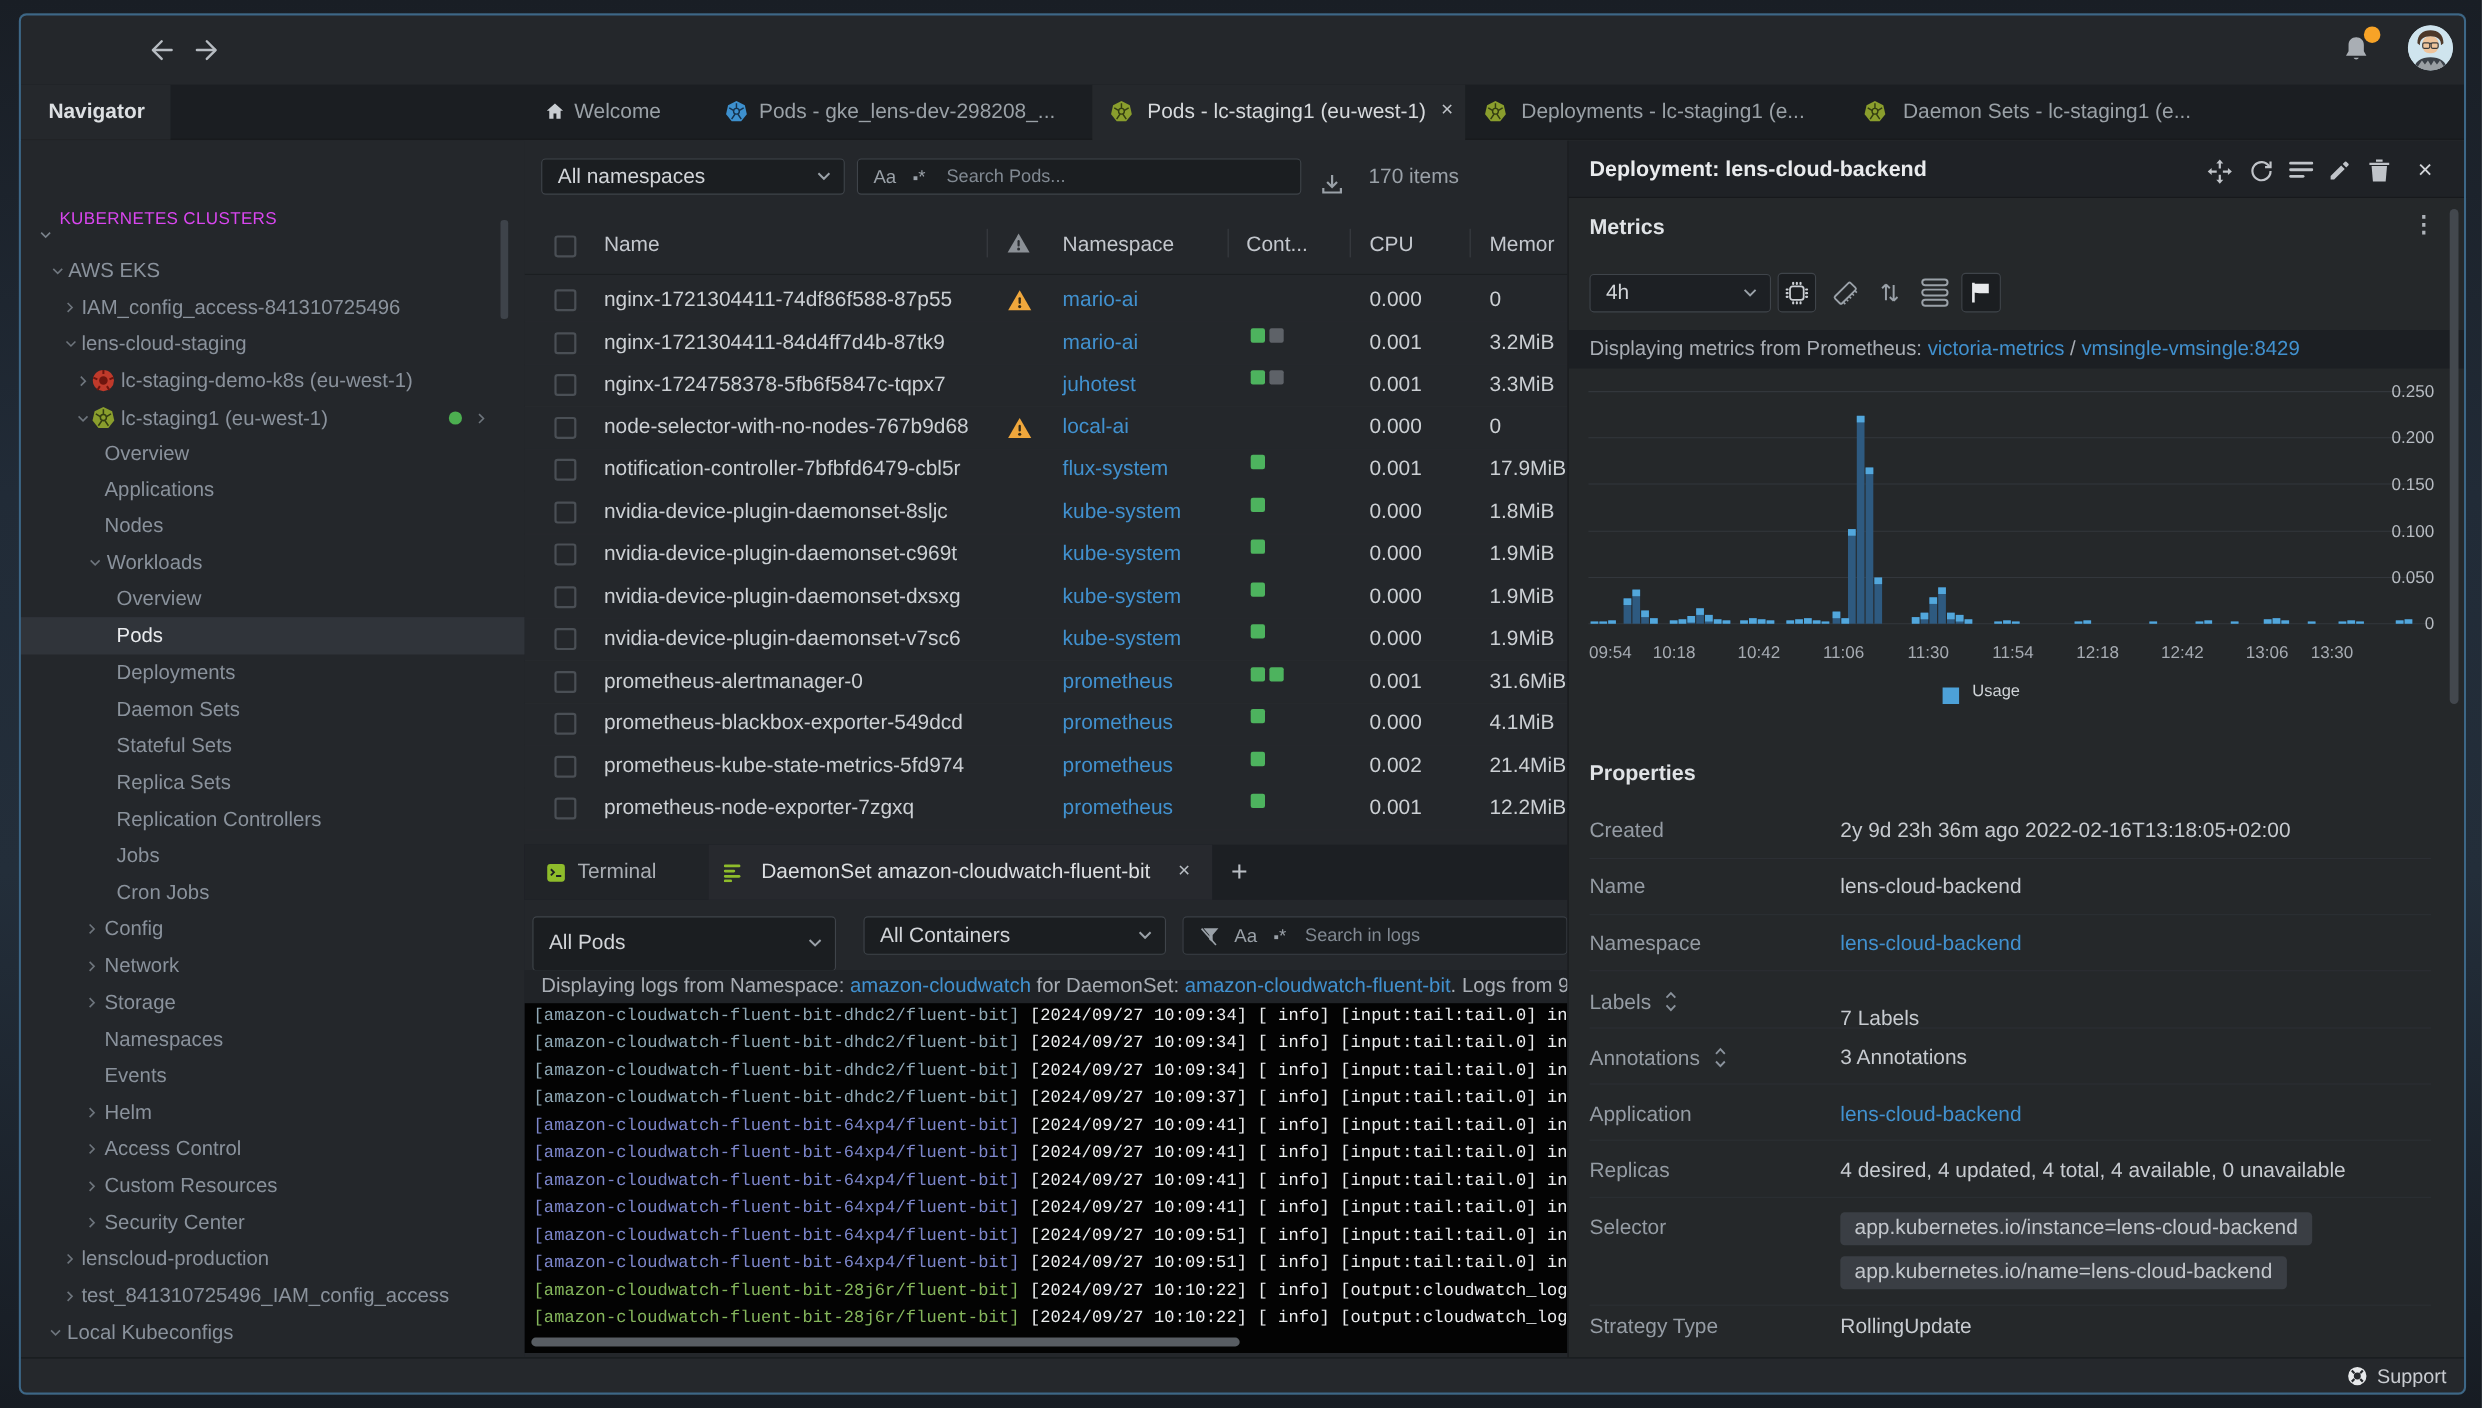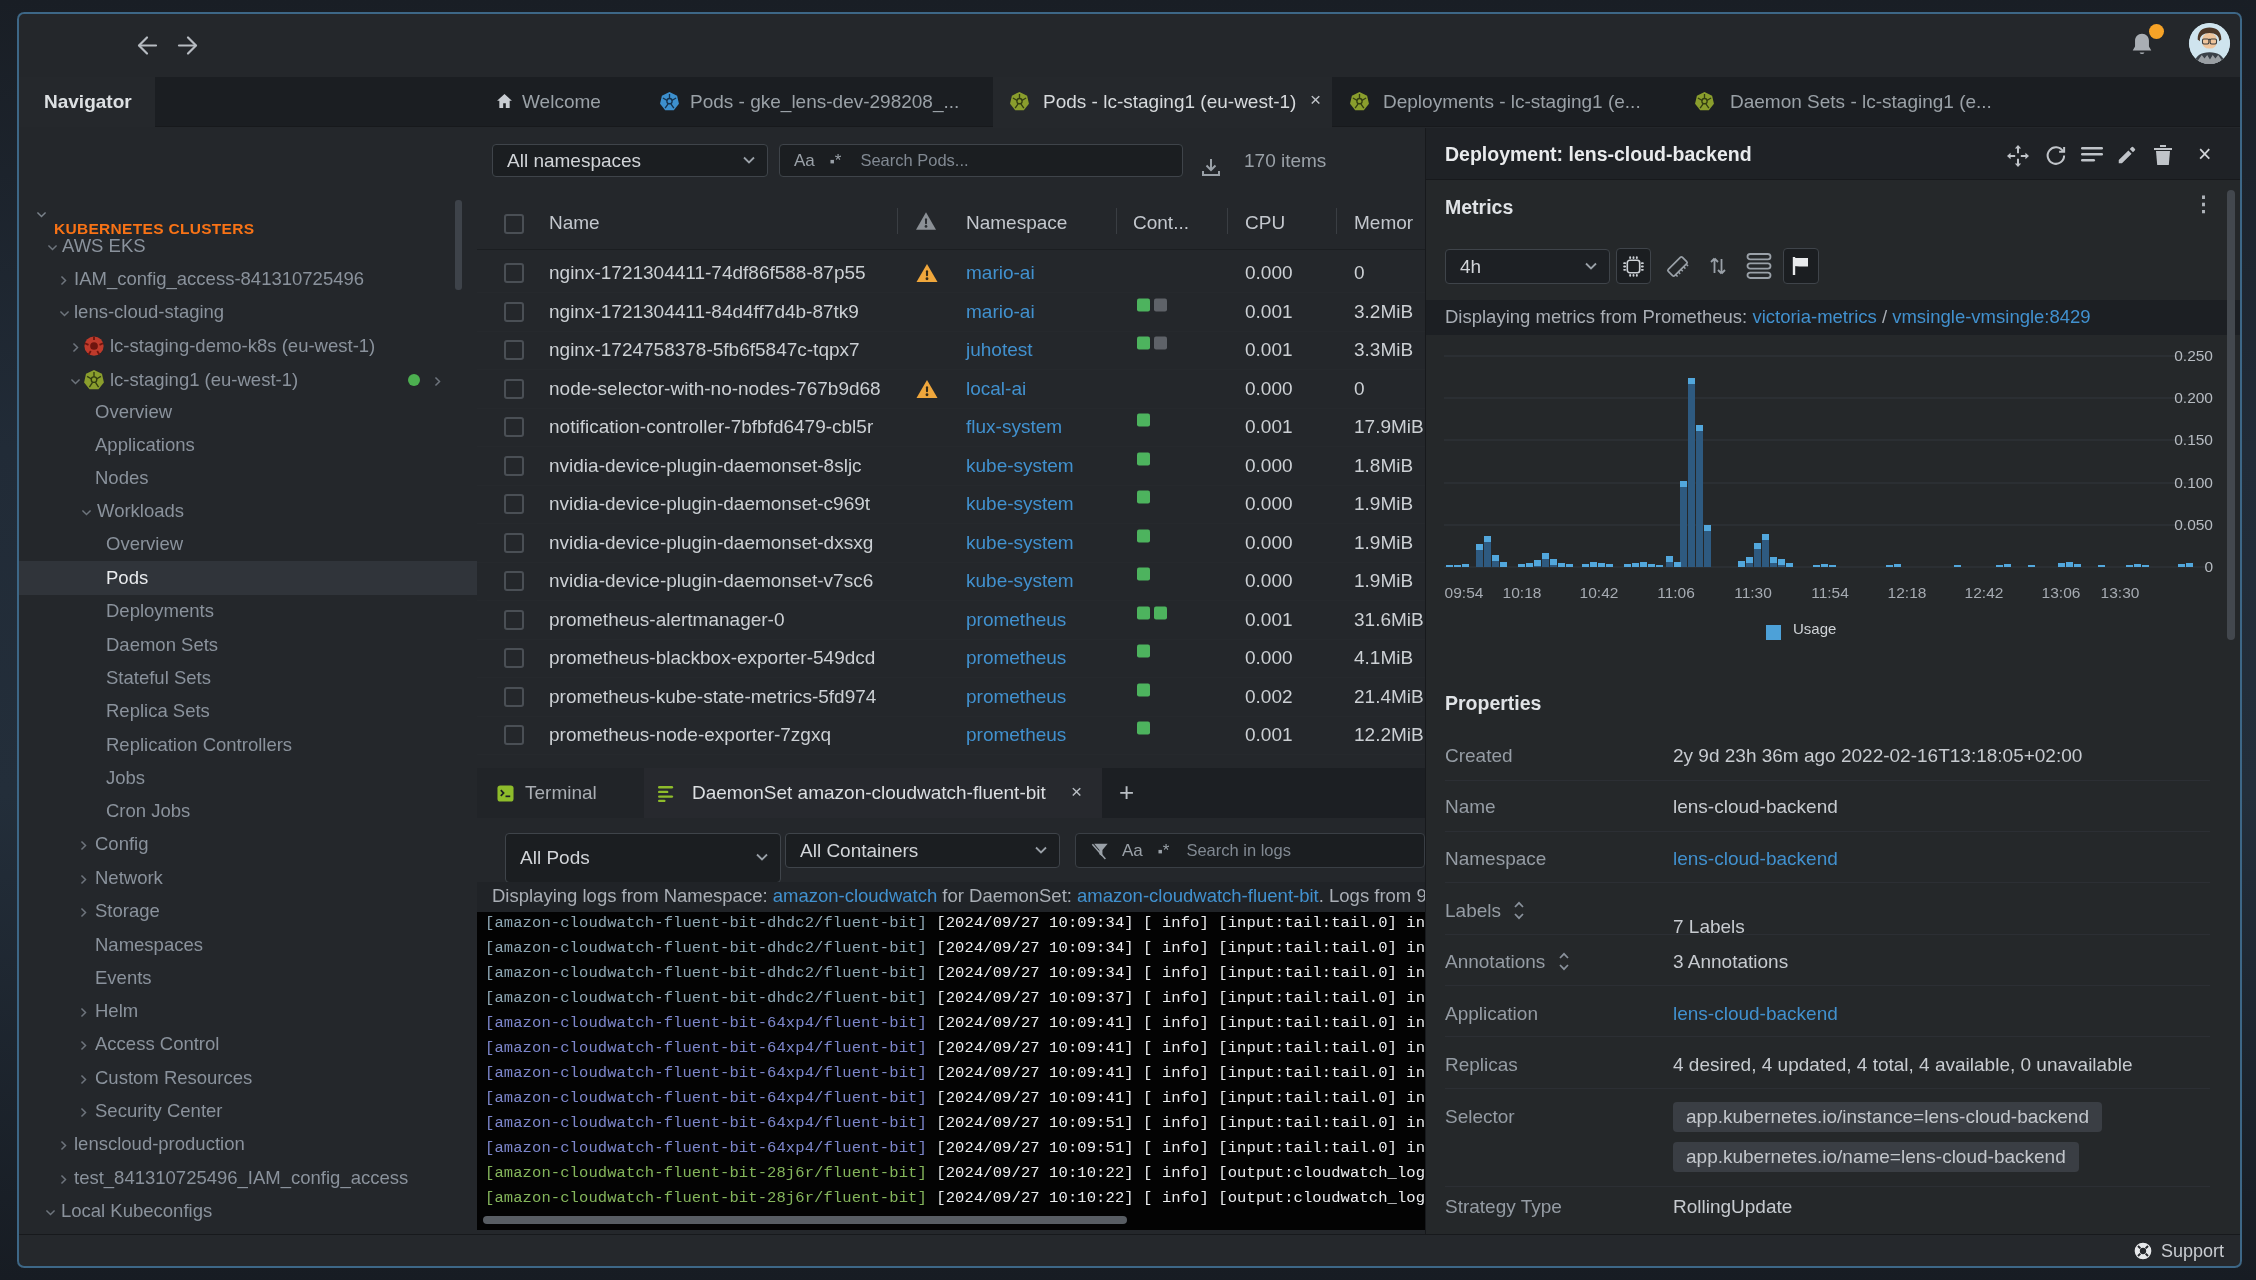--- a/index.html
+++ b/index.html
@@ -34,21 +34,21 @@
   <div class="abs" style="left:0;top:65px;width:2225px;height:50px;background:#1b1e22;border-bottom:1px solid #17191c"></div>
   <div class="abs" style="left:0;top:65px;width:138px;height:50px;background:#25282c"></div>
   <div class="abs" style="left:27px;top:65px;height:50px;display:flex;align-items:center;font-size:19px;font-weight:bold;color:#dde0e3">Navigator</div>
 
   <div class="abs" style="left:0;top:116px;width:460px;height:1106px;background:#24272b"></div>
   <div id="treebox" class="abs" style="left:0;top:178px;width:460px;height:1044px;overflow:hidden">
     <div class="abs" style="left:0;top:371px;width:460px;height:34px;background:#30343a"></div>
     <div class="tchev" style="left:18px;top:17px"><svg width="13" height="13" viewBox="0 0 16 16">
           <path d="M3 5.5l5 5 5-5" stroke="#7a828b" stroke-width="1.8" fill="none"></path>
         </svg></div>
-    <div class="tree" style="left:37px;top:30px;font-weight:bold;color:#f97316;font-size:15.5px;letter-spacing:0.3px">KUBERNETES CLUSTERS</div>
+    <div class="tree" style="left:37px;top:1px;font-weight:normal;color:#d946ef;font-size:15.5px;letter-spacing:0.3px">KUBERNETES CLUSTERS</div>
     <div class="tchev" style="left:29px;top:50px"><svg width="13" height="13" viewBox="0 0 16 16">
           <path d="M3 5.5l5 5 5-5" stroke="#6e757d" stroke-width="1.8" fill="none"></path>
         </svg></div>
     <div class="tree" style="left:45px;top:45px">AWS EKS</div>
     <div class="tchev" style="left:40px;top:83px"><svg width="13" height="13" viewBox="0 0 16 16">
           <path d="M5.5 3l5 5-5 5" stroke="#6e757d" stroke-width="1.8" fill="none"></path>
         </svg></div>
     <div class="tree" style="left:57px;top:78px">IAM_config_access-841310725496</div>
     <div class="tchev" style="left:41px;top:116px"><svg width="13" height="13" viewBox="0 0 16 16">
           <path d="M3 5.5l5 5 5-5" stroke="#6e757d" stroke-width="1.8" fill="none"></path>
@@ -313,21 +313,21 @@
           <g fill="#8ebc2b">
             <rect x="0" y="1" width="16" height="2.6" rx="1.3"></rect>
             <rect x="0" y="6" width="11" height="2.6" rx="1.3"></rect>
             <rect x="0" y="11" width="16" height="2.6" rx="1.3"></rect>
             <rect x="0" y="15.5" width="8" height="2.6" rx="1.3"></rect>
           </g>
         </svg></div>
     <div class="abs" style="left:215px;top:14px;font-size:19px;color:#dcdfe2">DaemonSet amazon-cloudwatch-fluent-bit</div>
     <div class="abs" style="left:594px;top:13px;color:#b9bec4;font-size:19px">×</div>
     <div class="abs" style="left:642px;top:9px;color:#b9bec4;font-size:26px;font-weight:300">+</div>
-    <div class="sel" style="left:28px;top:65px;width:276px;height:50px">All Pods<span class="chev">
+    <div class="sel" style="left:7px;top:65px;width:276px;height:50px">All Pods<span class="chev">
           <svg width="12" height="8" viewBox="0 0 12 8">
             <path d="M1 1.5l5 5 5-5" stroke="#9aa1a8" stroke-width="1.8" fill="none"></path>
           </svg>
         </span></div>
     <div class="sel" style="left:308px;top:65px;width:275px;height:35px">All Containers<span class="chev">
           <svg width="12" height="8" viewBox="0 0 12 8">
             <path d="M1 1.5l5 5 5-5" stroke="#9aa1a8" stroke-width="1.8" fill="none"></path>
           </svg>
         </span></div>
     <div class="sel" style="left:598px;top:65px;width:350px;height:35px;color:#858d96;border-color:#3a3f45">

